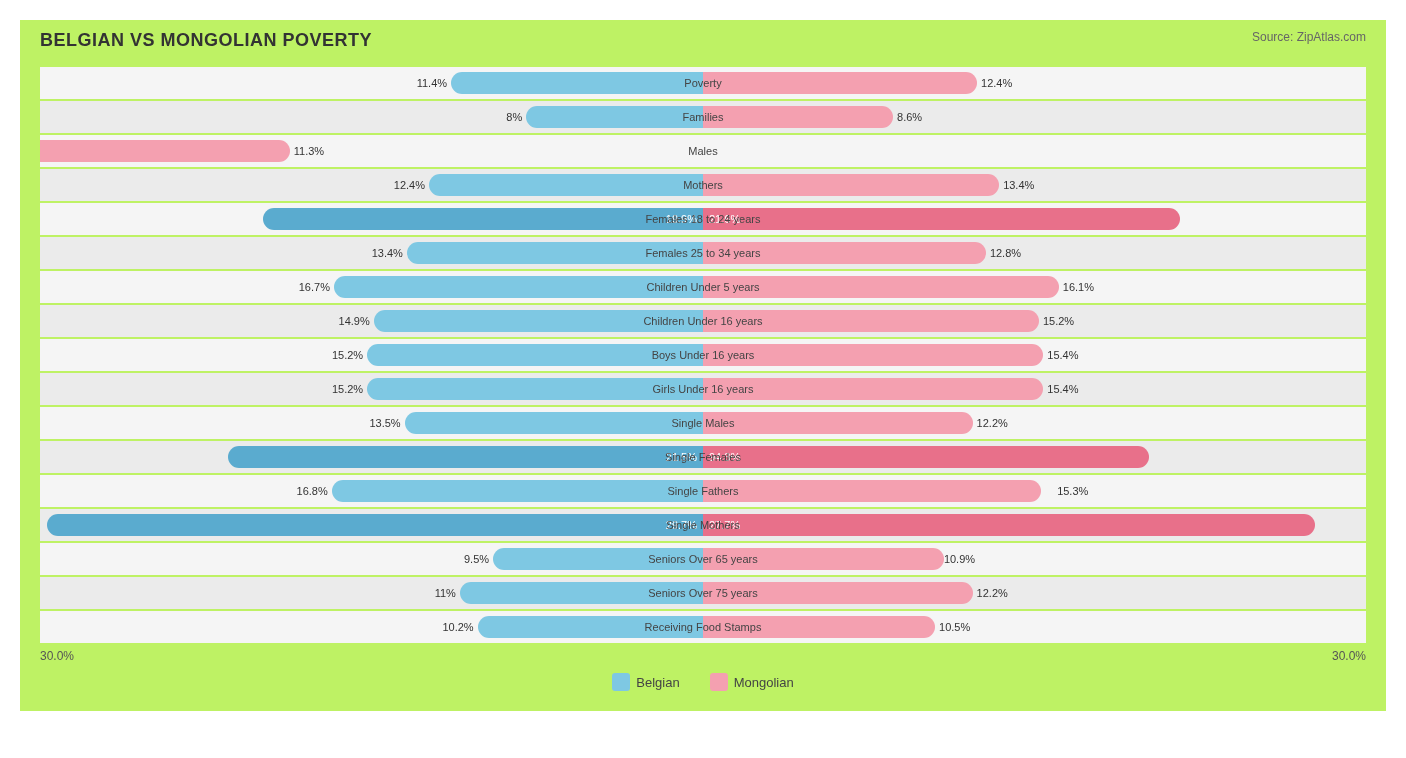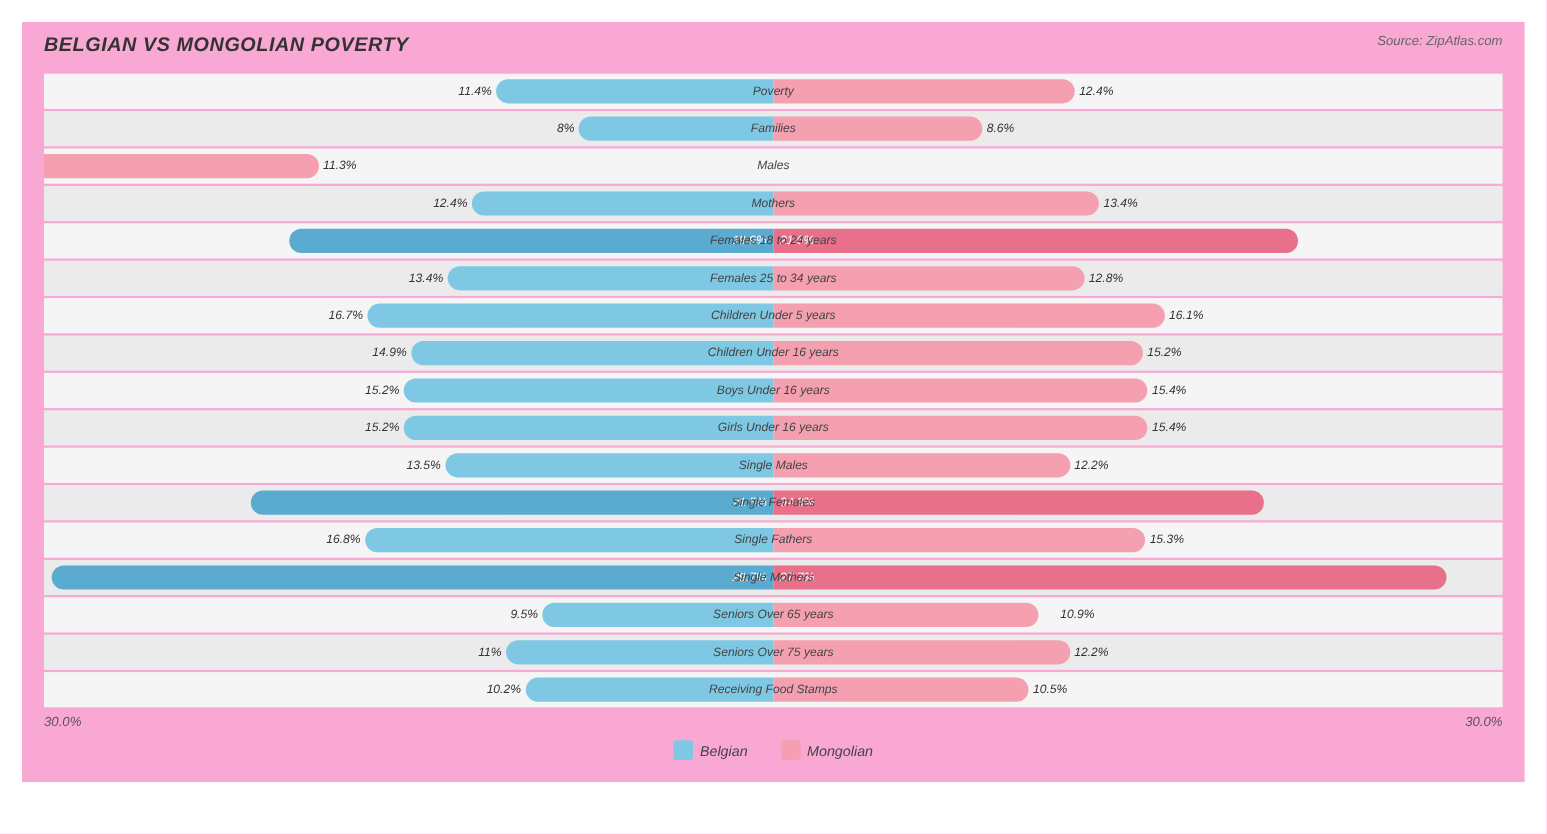--- a/index.html
+++ b/index.html
@@ -6,22 +6,21 @@
     body {
       font-family: Arial, sans-serif;
       background: #fff;
       padding: 20px;
       width: 1406px;
       min-height: 758px;
     }
     .chart-container {
       width: 100%;
       padding: 10px 20px 20px 20px;
-      background: #f9a8d4;
-      font-style: italic;
+      background: #bef264;
     }
     .chart-header {
       display: flex;
       justify-content: space-between;
       align-items: flex-start;
       margin-bottom: 16px;
     }
     .chart-title {
       font-size: 18px;
       font-weight: bold;
@@ -303,21 +302,21 @@
           </div>
         </div>
         <div class="label-center">Single Females</div>
       </div>
       <div class="bar-row" style="position: relative;">
         <div class="left-section">
           <span class="val-left" style="right: 56%; left: auto; padding-right: 4px; padding-left: 0px; position: absolute;">16.8%</span>
           <div class="bar-left" style="width: 56%;"></div>
         </div>
         <div class="right-section">
-          <span class="val-right" style="position: absolute; left: 51%; padding-left: 4px;">15.3%</span>
+          <span class="val-right" style="position: absolute; left: 51%; padding-left: 16px;">15.3%</span>
           <div class="bar-right" style="width: 51%;"></div>
         </div>
         <div class="label-center">Single Fathers</div>
       </div>
       <div class="bar-row" style="position: relative;">
         <div class="left-section">
           <div class="bar-left highlight" style="width: 99%;">
             <span class="val-left inside">29.7%</span>
           </div>
         </div>
@@ -327,21 +326,21 @@
           </div>
         </div>
         <div class="label-center">Single Mothers</div>
       </div>
       <div class="bar-row" style="position: relative;">
         <div class="left-section">
           <span class="val-left" style="right: 31.6667%; left: auto; padding-right: 4px; padding-left: 0px; position: absolute;">9.5%</span>
           <div class="bar-left" style="width: 31.6667%;"></div>
         </div>
         <div class="right-section">
-          <span class="val-right" style="position: absolute; left: 36.3333%; padding-left: 20px;">10.9%</span>
+          <span class="val-right" style="position: absolute; left: 36.3333%; padding-left: 0;">10.9%</span>
           <div class="bar-right" style="width: 36.3333%;"></div>
         </div>
         <div class="label-center">Seniors Over 65 years</div>
       </div>
       <div class="bar-row" style="position: relative;">
         <div class="left-section">
           <span class="val-left" style="right: 36.6667%; left: auto; padding-right: 4px; padding-left: 0px; position: absolute;">11%</span>
           <div class="bar-left" style="width: 36.6667%;"></div>
         </div>
         <div class="right-section">

